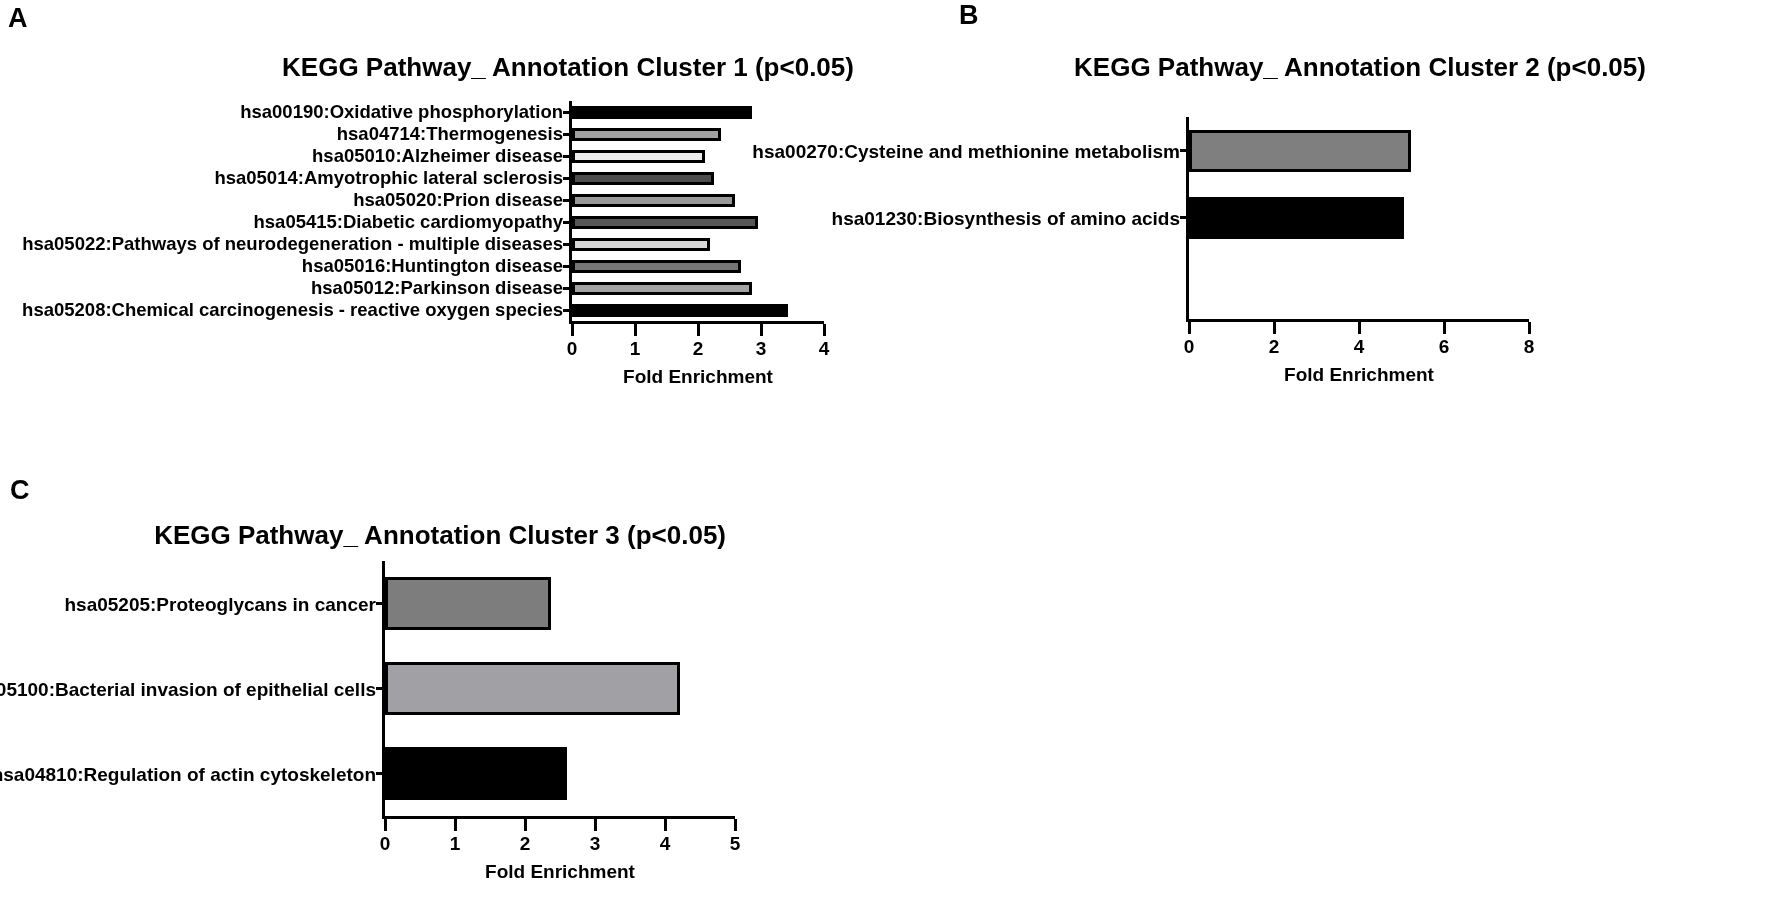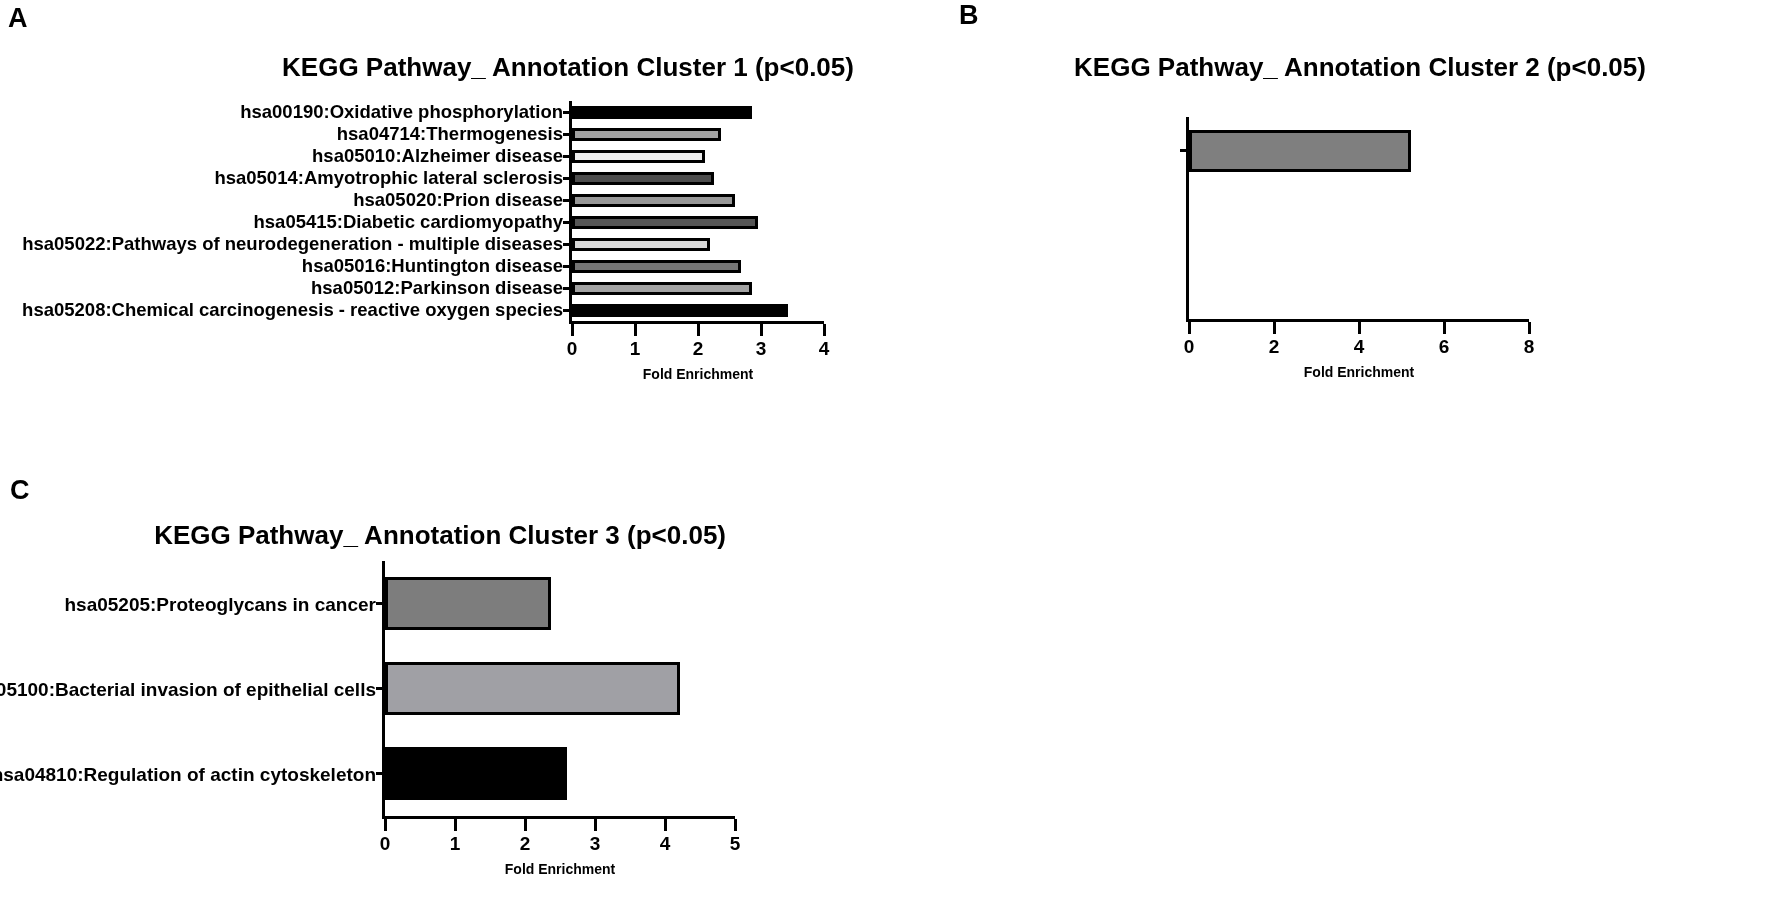--- a/index.html
+++ b/index.html
@@ -60,21 +60,21 @@
   .xtick{position:absolute;top:0;width:3px;height:12px;background:#000;margin-left:-1.5px;}
   .xlabels{position:absolute;left:0;right:0;}
   .xlabel{
     position:absolute;
     font-size:19px;font-weight:bold;
     transform:translateX(-50%);
     line-height:1;
   }
   .axis-title{
     position:absolute;
-    font-size:14px;font-weight:bold;
+    font-size:19px;font-weight:bold;
     white-space:nowrap;
     transform:translateX(-50%);
   }
 
   
   #panelA{left:0;top:0;}
   #panelA .panel-letter{position:absolute;left:8px;top:5px;}
   #panelA .chart-title{position:absolute;left:268px;top:52px;width:600px;}
   #panelA .plot{position:absolute;left:569px;top:101px;width:252px;height:220px;}
   #panelA .row{height:22px;}
@@ -172,21 +172,27 @@
   </div>
 </div>
 
 <div class="panel" id="panelB">
   <div class="panel-letter">B</div>
   <div class="chart-title">KEGG Pathway_  Annotation Cluster 2 (p&lt;0.05)</div>
   <div class="chart">
     <div class="plot">
         <div class="row" style="height: 67.3333px;">
           <div class="tickmark"></div>
+          <div class="cat-label" style="top: 50%; transform: translateY(-50%);">hsa00270:Cysteine and methionine metabolism</div>
           <div class="bar" title="hsa00270:Cysteine and methionine metabolism: 5.22" style="width: 221.85px; height: 42px; background: rgb(127, 127, 127);"></div>
+        </div>
+        <div class="row" style="height: 67.3333px;">
+          <div class="tickmark"></div>
+          <div class="cat-label" style="top: 50%; transform: translateY(-50%);">hsa01230:Biosynthesis of amino acids</div>
+          <div class="bar" title="hsa01230:Biosynthesis of amino acids: 5.07" style="width: 215.475px; height: 42px; background: rgb(0, 0, 0);"></div>
         </div>
         <div class="axis-line" style="top: 202px; left: -3px; width: 343px;"></div>
         <div class="xticks" style="top: 205px;">
           <div class="xtick" style="left: 0px;"></div>
           <div class="xtick" style="left: 85px;"></div>
           <div class="xtick" style="left: 170px;"></div>
           <div class="xtick" style="left: 255px;"></div>
           <div class="xtick" style="left: 340px;"></div>
         </div>
         <div class="xlabels" style="top: 220px;">

